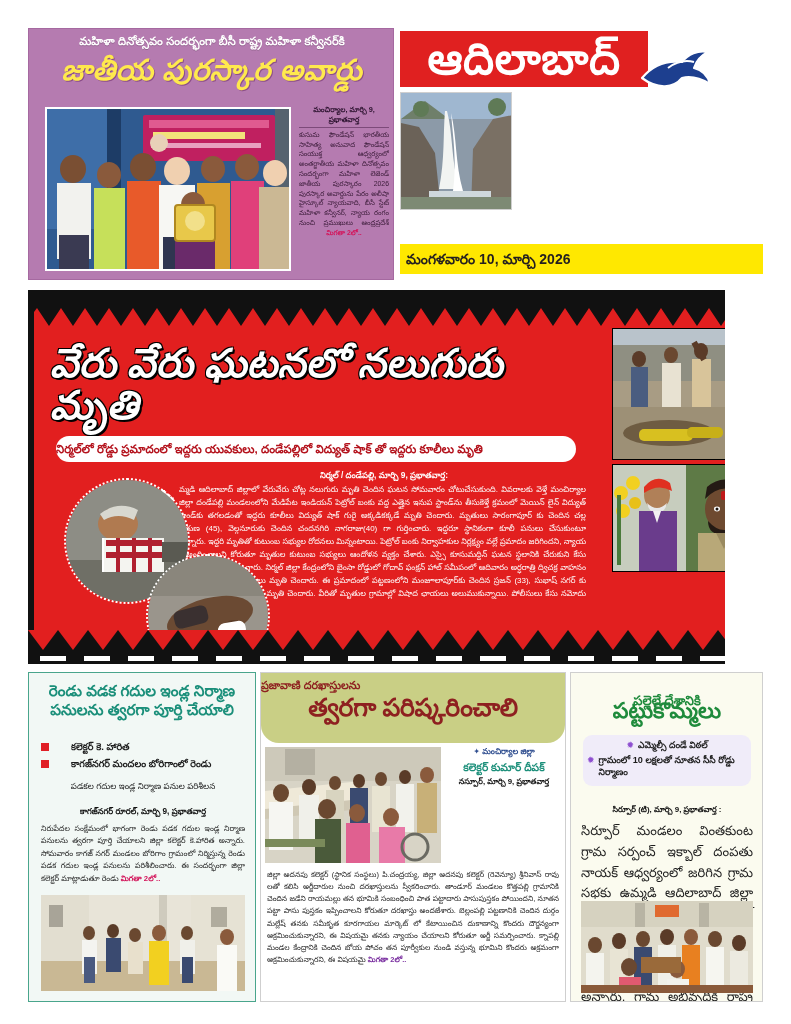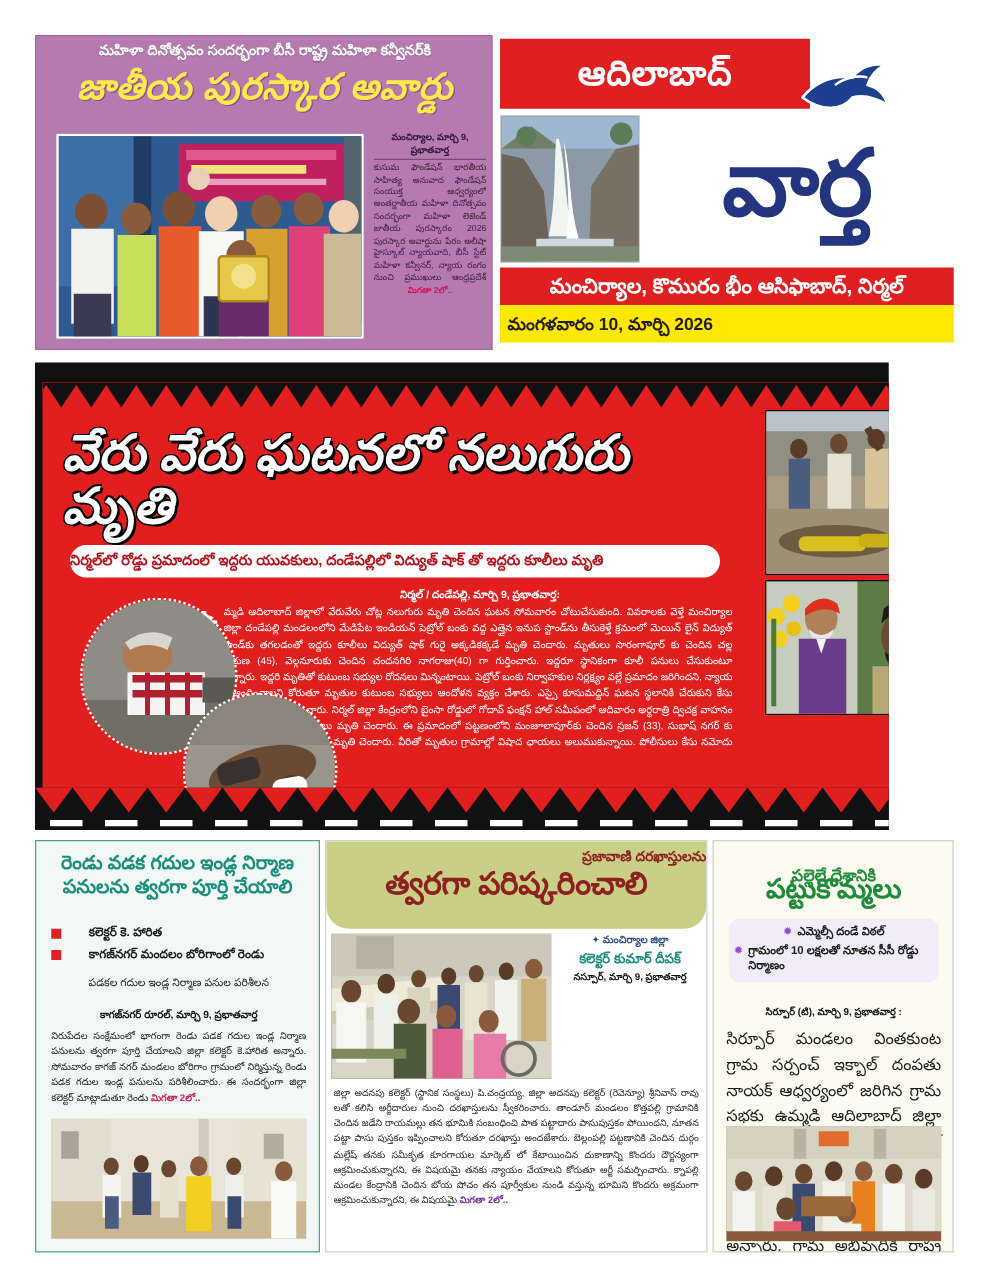--- a/index.html
+++ b/index.html
@@ -29,41 +29,41 @@
         text-align-last:center;overflow:hidden;}
   .promo-col .dl{display:block;text-align:center;font-weight:700;
         color:#2d1330;font-size:7.3px;margin-bottom:2px;
         border-bottom:1px solid #7d4a7a;padding-bottom:1px;}
   .more-red{color:#d3145a;font-weight:700;}
 
   
   .masthead{position:absolute;left:400px;top:28px;width:363px;height:252px;}
   .mast-red{position:absolute;left:0;top:3px;width:248px;height:56px;
         background:#e02020;}
-  .mast-red span{display:block;color:#fff;font-size:28px;font-weight:700;
+  .mast-red span{display:block;color:#fff;font-size:44px;font-weight:700;
         line-height:56px;text-align:center;letter-spacing:.5px;}
   .dove{position:absolute;left:238px;top:16px;width:76px;height:52px;}
   .mast-photo{position:absolute;left:0;top:64px;width:112px;height:118px;
         border:1px solid #cfcfcf;box-sizing:border-box;overflow:hidden;
         background:#7e8d6a;}
   .mast-varta{position:absolute;left:112px;top:58px;width:251px;height:126px;
         color:#22357e;font-size:74px;font-weight:700;line-height:122px;
         text-align:center;letter-spacing:-1px;}
   .mast-band{position:absolute;left:0;top:186px;width:363px;height:30px;
         background:#e02020;}
   .mast-band span{display:block;color:#fff;font-size:16.5px;font-weight:700;
         line-height:30px;text-align:center;}
   .mast-date{position:absolute;left:0;top:216px;width:363px;height:30px;
         background:#ffe800;}
   .mast-date span{display:block;color:#231f20;font-size:14px;font-weight:700;
         line-height:30px;text-align:left;padding-left:6px;}
 
   
   .lead{position:absolute;left:28px;top:290px;width:683px;height:374px;
-        background:#111111;overflow:hidden;}
+        background:#111111;overflow:hidden;padding-left:14px;}
   .lead-red{position:absolute;left:6px;top:16px;width:723px;height:338px;
         background:#e21f1f;overflow:hidden;}
   .zig{position:absolute;left:0;width:735px;height:20px;}
   .lead-headline{position:absolute;left:16px;top:36px;width:540px;
         color:#ffffff;font-size:40px;font-weight:700;font-style:italic;
         line-height:1.05;letter-spacing:0px;
         text-shadow:2px 2px 0 #000,-1px -1px 0 #000,1px -1px 0 #000,-1px 1px 0 #000;}
   .lead-sub{position:absolute;left:22px;top:130px;width:520px;height:26px;
         background:#ffffff;border-radius:13px;}
   .lead-sub span{display:block;color:#b4121c;font-size:11.6px;font-weight:700;
@@ -107,21 +107,21 @@
   .cl-dl{position:absolute;left:10px;top:134px;width:208px;text-align:center;
         font-size:8.2px;font-weight:700;color:#111;}
   .cl-body{position:absolute;left:12px;top:150px;width:204px;
         font-size:7.7px;line-height:1.62;color:#1d1d1d;text-align:justify;}
   .cl-photo{position:absolute;left:12px;top:222px;width:204px;height:96px;
         overflow:hidden;background:#c9c0a8;}
 
   
   .cm-top{position:absolute;left:0;top:0;width:304px;height:70px;
         background:#c9cf85;border-bottom-left-radius:18px;border-bottom-right-radius:18px;}
-  .cm-kicker{position:absolute;left:0;top:6px;width:304px;text-align:right;
+  .cm-kicker{position:absolute;left:0;top:6px;width:304px;text-align:left;
         color:#8e2020;font-size:11px;font-weight:700;}
   .cm-head{position:absolute;left:0;top:20px;width:304px;text-align:center;
         color:#8e2020;font-size:25px;font-weight:700;line-height:1.12;
         letter-spacing:-.3px;}
   .cm-photo{position:absolute;left:4px;top:74px;width:176px;height:116px;
         overflow:hidden;background:#8a8a7a;}
   .cm-right{position:absolute;left:186px;top:74px;width:114px;}
   .cm-bul{font-size:8.1px;font-weight:700;color:#2e4d8f;line-height:1.3;
         text-align:center;}
   .cm-name{margin-top:3px;text-align:center;color:#1b8f7a;
@@ -222,24 +222,20 @@
           <path d="M0 26 L24 8 L48 26 Z" fill="#6f7f6a"></path>
           <path d="M0 30 L0 118 L40 118 L34 60 L18 34 Z" fill="#6b6258"></path>
           <path d="M112 22 L112 118 L70 118 L72 56 L92 26 Z" fill="#7a7064"></path>
           <path d="M46 18 C52 40 50 66 58 96 L38 96 C44 66 42 40 44 18 Z" fill="#f2f4f2"></path>
           <path d="M50 20 C56 44 54 70 62 98 L52 98 C56 70 52 44 50 20 Z" fill="#ffffff"></path>
           <rect x="28" y="98" width="62" height="20" fill="#cfd8dc"></rect>
           <rect x="0" y="104" width="112" height="14" fill="#7d8a74"></rect>
           <circle cx="20" cy="16" r="8" fill="#5f7a56"></circle>
           <circle cx="96" cy="14" r="9" fill="#5f7a56"></circle>
         </svg>
-      </div>
-      <div class="mast-varta">వార్త</div>
-      <div class="mast-band">
-        <span>మంచిర్యాల, కొమురం భీం ఆసిఫాబాద్, నిర్మల్</span>
       </div>
       <div class="mast-date">
         <span>మంగళవారం 10, మార్చి 2026</span>
       </div>
     </div>
   </div>
 
   <div class="lead">
 
     <div class="lead-red">

